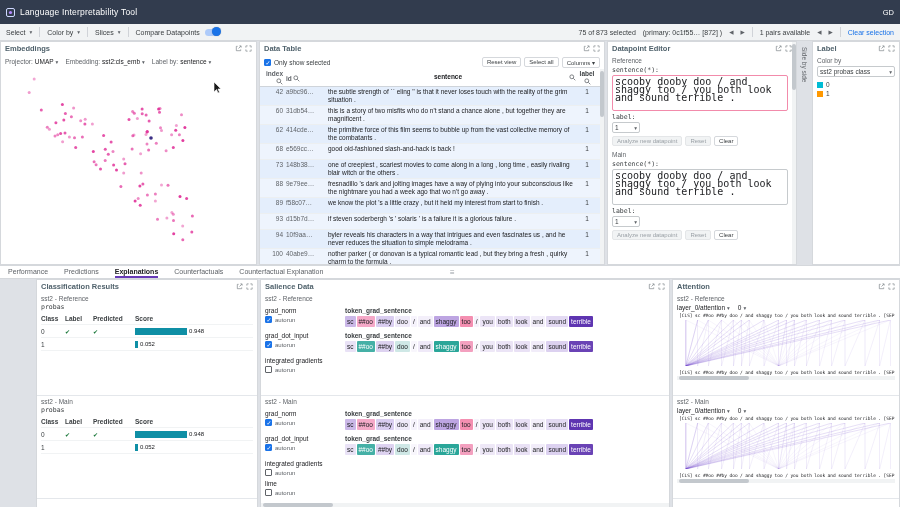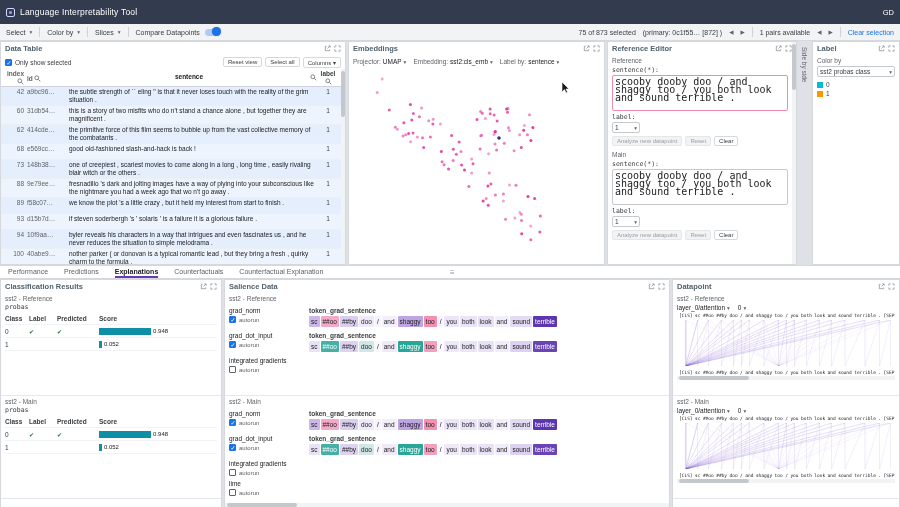--- a/index.html
+++ b/index.html
@@ -84,21 +84,21 @@
 .legend-item{display:flex;align-items:center;gap:3px;margin:2px 0;}
 .legend-swatch{width:6px;height:6px;flex:none;}
 
 
 .tabbar{height:14px;background:#fff;border-top:1px solid #d5d8dc;border-bottom:1px solid #d5d8dc;display:flex;align-items:center;padding:0 8px;gap:16px;font-size:7px;color:#5f6368;position:relative;}
 .tab{cursor:pointer;height:100%;display:flex;align-items:center;border-bottom:2px solid transparent;white-space:nowrap;}
 .tab.active{color:#202124;font-weight:bold;border-bottom-color:#673ab7;}
 .tab-handle{position:absolute;left:50%;color:#9aa0a6;cursor:grab;font-size:8px;}
 
 
-.cls-panel{width:222px;flex:none;}
+.cls-panel{width:222px;flex:none;margin-left:36px;}
 .sal-panel{flex:1;min-width:0;}
 .att-panel{width:228px;flex:none;}
 .cls-body,.sal-body,.att-body{flex:1;overflow:hidden;}
 .cls-section,.sal-section,.att-section{min-height:103px;border-bottom:1px solid #e4e7eb;padding:1px 4px 2px;}
 .sec-model{font-size:6.5px;color:#5f6368;padding:1px 0;}
 .sec-field{font-size:6.5px;color:#3c4043;font-family:"DejaVu Sans Mono",monospace;padding:0 0 1px;}
 .cls-table{font-size:6.5px;}
 .cls-row{display:flex;align-items:center;height:13px;border-bottom:1px solid #f1f3f4;}
 .cls-head{font-weight:bold;color:#3c4043;}
 .cls-row>span:nth-child(1){width:24px;}
@@ -182,128 +182,20 @@
       <span class="tb-sep"></span>
       <span class="status-txt">1 pairs available</span>
       <span class="pager">◀</span>
       <span class="pager">▶</span>
       <span class="tb-sep"></span>
       <span class="link">Clear selection</span>
     </div>
   </div>
 
   <div class="main-top">
-
-    <section class="panel dt-panel">
-      <div class="panel-header">
-        <span class="panel-title">Data Table</span>
-        <span class="ph-icons">
-            <svg width="7" height="7" viewBox="0 0 8 8">
-              <path d="M3 1.5H1.5v5h5V5M5 1h2v2M6.8 1.2L4 4" fill="none" stroke="#80868b" stroke-width="0.8"></path>
-            </svg>
-            <svg width="7" height="7" viewBox="0 0 8 8">
-              <path d="M1 3V1h2M5 1h2v2M7 5v2H5M3 7H1V5" fill="none" stroke="#80868b" stroke-width="0.8"></path>
-            </svg>
-          </span>
-      </div>
-      <div class="dt-controls">
-        <label class="chk-label">
-            <span class="cb checked"></span>
-            <span>Only show selected</span>
-          </label>
-        <span class="dt-buttons">
-          <button class="btn">Reset view</button>
-          <button class="btn">Select all</button>
-          <button class="btn"><span>Columns</span> ▾</button>
-        </span>
-      </div>
-      <div class="dt-table" id="dt-table">
-          <div class="dt-row dt-head">
-            <span class="c-idx">index<svg class="mag-icon" width="7" height="7" viewBox="0 0 8 8">
-                <circle cx="3.2" cy="3.2" r="2.2" fill="none" stroke="#5f6368" stroke-width="0.9"></circle>
-                <line x1="5" y1="5" x2="7.2" y2="7.2" stroke="#5f6368" stroke-width="0.9"></line>
-              </svg></span>
-            <span class="c-id">id<svg class="mag-icon" width="7" height="7" viewBox="0 0 8 8">
-                <circle cx="3.2" cy="3.2" r="2.2" fill="none" stroke="#5f6368" stroke-width="0.9"></circle>
-                <line x1="5" y1="5" x2="7.2" y2="7.2" stroke="#5f6368" stroke-width="0.9"></line>
-              </svg></span>
-            <span class="c-sent" style="text-align:center">sentence<span style="float:right"><svg class="mag-icon" width="7" height="7" viewBox="0 0 8 8">
-                  <circle cx="3.2" cy="3.2" r="2.2" fill="none" stroke="#5f6368" stroke-width="0.9"></circle>
-                  <line x1="5" y1="5" x2="7.2" y2="7.2" stroke="#5f6368" stroke-width="0.9"></line>
-                </svg></span></span>
-            <span class="c-lab">label<svg class="mag-icon" width="7" height="7" viewBox="0 0 8 8">
-                <circle cx="3.2" cy="3.2" r="2.2" fill="none" stroke="#5f6368" stroke-width="0.9"></circle>
-                <line x1="5" y1="5" x2="7.2" y2="7.2" stroke="#5f6368" stroke-width="0.9"></line>
-              </svg></span>
-          </div>
-          <div class="dt-row sel ">
-            <span class="c-idx">42</span>
-            <span class="c-id">a9bc96…</span>
-            <span class="c-sent">the subtle strength of `` eling '' is that it never loses touch with the reality of the grim situation .</span>
-            <span class="c-lab">1</span>
-          </div>
-          <div class="dt-row sel alt">
-            <span class="c-idx">60</span>
-            <span class="c-id">31db54…</span>
-            <span class="c-sent">this is a story of two misfits who do n't stand a chance alone , but together they are magnificent .</span>
-            <span class="c-lab">1</span>
-          </div>
-          <div class="dt-row sel ">
-            <span class="c-idx">62</span>
-            <span class="c-id">414cde…</span>
-            <span class="c-sent">the primitive force of this film seems to bubble up from the vast collective memory of the combatants .</span>
-            <span class="c-lab">1</span>
-          </div>
-          <div class="dt-row sel alt">
-            <span class="c-idx">68</span>
-            <span class="c-id">e569cc…</span>
-            <span class="c-sent">good old-fashioned slash-and-hack is back !</span>
-            <span class="c-lab">1</span>
-          </div>
-          <div class="dt-row sel ">
-            <span class="c-idx">73</span>
-            <span class="c-id">148b38…</span>
-            <span class="c-sent">one of creepiest , scariest movies to come along in a long , long time , easily rivaling blair witch or the others .</span>
-            <span class="c-lab">1</span>
-          </div>
-          <div class="dt-row sel alt">
-            <span class="c-idx">88</span>
-            <span class="c-id">9e79ee…</span>
-            <span class="c-sent">fresnadillo 's dark and jolting images have a way of plying into your subconscious like the nightmare you had a week ago that wo n't go away .</span>
-            <span class="c-lab">1</span>
-          </div>
-          <div class="dt-row sel ">
-            <span class="c-idx">89</span>
-            <span class="c-id">f58c07…</span>
-            <span class="c-sent">we know the plot 's a little crazy , but it held my interest from start to finish .</span>
-            <span class="c-lab">1</span>
-          </div>
-          <div class="dt-row sel alt">
-            <span class="c-idx">93</span>
-            <span class="c-id">d15b7d…</span>
-            <span class="c-sent">if steven soderbergh 's ' solaris ' is a failure it is a glorious failure .</span>
-            <span class="c-lab">1</span>
-          </div>
-          <div class="dt-row sel ">
-            <span class="c-idx">94</span>
-            <span class="c-id">10f9aa…</span>
-            <span class="c-sent">byler reveals his characters in a way that intrigues and even fascinates us , and he never reduces the situation to simple melodrama .</span>
-            <span class="c-lab">1</span>
-          </div>
-          <div class="dt-row sel alt">
-            <span class="c-idx">100</span>
-            <span class="c-id">40abe9…</span>
-            <span class="c-sent">nother parker ( or donovan is a typical romantic lead , but they bring a fresh , quirky charm to the formula .</span>
-            <span class="c-lab">1</span>
-          </div>
-          <div class="vscroll">
-            <div class="thumb"></div>
-          </div>
-        </div>
-    </section>
 
     <section class="panel emb-panel">
       <div class="panel-header">
         <span class="panel-title">Embeddings</span>
         <span class="ph-icons">
             <svg width="7" height="7" viewBox="0 0 8 8">
               <path d="M3 1.5H1.5v5h5V5M5 1h2v2M6.8 1.2L4 4" fill="none" stroke="#80868b" stroke-width="0.8"></path>
             </svg>
             <svg width="7" height="7" viewBox="0 0 8 8">
               <path d="M1 3V1h2M5 1h2v2M7 5v2H5M3 7H1V5" fill="none" stroke="#80868b" stroke-width="0.8"></path>
@@ -431,23 +323,131 @@
             <circle cx="175.4" cy="57.6" r="1.5" fill="#e23a9d" opacity="0.47"></circle>
             <circle cx="64.0" cy="64.9" r="1.5" fill="#e23a9d" opacity="0.83"></circle>
             <circle cx="150" cy="70" r="1.8" fill="#3b2f85"></circle>
           </svg>
         <svg class="cursor-svg" width="9" height="12" viewBox="0 0 9 12" style="left:212px;top:14px">
             <path d="M1 0 L1 10 L3.5 7.5 L5 11 L6.5 10.3 L5 7 L8 7 Z" fill="#1a1a1a" stroke="#fff" stroke-width="0.6"></path>
           </svg>
       </div>
     </section>
 
+    <section class="panel dt-panel">
+      <div class="panel-header">
+        <span class="panel-title">Data Table</span>
+        <span class="ph-icons">
+            <svg width="7" height="7" viewBox="0 0 8 8">
+              <path d="M3 1.5H1.5v5h5V5M5 1h2v2M6.8 1.2L4 4" fill="none" stroke="#80868b" stroke-width="0.8"></path>
+            </svg>
+            <svg width="7" height="7" viewBox="0 0 8 8">
+              <path d="M1 3V1h2M5 1h2v2M7 5v2H5M3 7H1V5" fill="none" stroke="#80868b" stroke-width="0.8"></path>
+            </svg>
+          </span>
+      </div>
+      <div class="dt-controls">
+        <label class="chk-label">
+            <span class="cb checked"></span>
+            <span>Only show selected</span>
+          </label>
+        <span class="dt-buttons">
+          <button class="btn">Reset view</button>
+          <button class="btn">Select all</button>
+          <button class="btn"><span>Columns</span> ▾</button>
+        </span>
+      </div>
+      <div class="dt-table" id="dt-table">
+          <div class="dt-row dt-head">
+            <span class="c-idx">index<svg class="mag-icon" width="7" height="7" viewBox="0 0 8 8">
+                <circle cx="3.2" cy="3.2" r="2.2" fill="none" stroke="#5f6368" stroke-width="0.9"></circle>
+                <line x1="5" y1="5" x2="7.2" y2="7.2" stroke="#5f6368" stroke-width="0.9"></line>
+              </svg></span>
+            <span class="c-id">id<svg class="mag-icon" width="7" height="7" viewBox="0 0 8 8">
+                <circle cx="3.2" cy="3.2" r="2.2" fill="none" stroke="#5f6368" stroke-width="0.9"></circle>
+                <line x1="5" y1="5" x2="7.2" y2="7.2" stroke="#5f6368" stroke-width="0.9"></line>
+              </svg></span>
+            <span class="c-sent" style="text-align:center">sentence<span style="float:right"><svg class="mag-icon" width="7" height="7" viewBox="0 0 8 8">
+                  <circle cx="3.2" cy="3.2" r="2.2" fill="none" stroke="#5f6368" stroke-width="0.9"></circle>
+                  <line x1="5" y1="5" x2="7.2" y2="7.2" stroke="#5f6368" stroke-width="0.9"></line>
+                </svg></span></span>
+            <span class="c-lab">label<svg class="mag-icon" width="7" height="7" viewBox="0 0 8 8">
+                <circle cx="3.2" cy="3.2" r="2.2" fill="none" stroke="#5f6368" stroke-width="0.9"></circle>
+                <line x1="5" y1="5" x2="7.2" y2="7.2" stroke="#5f6368" stroke-width="0.9"></line>
+              </svg></span>
+          </div>
+          <div class="dt-row sel ">
+            <span class="c-idx">42</span>
+            <span class="c-id">a9bc96…</span>
+            <span class="c-sent">the subtle strength of `` eling '' is that it never loses touch with the reality of the grim situation .</span>
+            <span class="c-lab">1</span>
+          </div>
+          <div class="dt-row sel alt">
+            <span class="c-idx">60</span>
+            <span class="c-id">31db54…</span>
+            <span class="c-sent">this is a story of two misfits who do n't stand a chance alone , but together they are magnificent .</span>
+            <span class="c-lab">1</span>
+          </div>
+          <div class="dt-row sel ">
+            <span class="c-idx">62</span>
+            <span class="c-id">414cde…</span>
+            <span class="c-sent">the primitive force of this film seems to bubble up from the vast collective memory of the combatants .</span>
+            <span class="c-lab">1</span>
+          </div>
+          <div class="dt-row sel alt">
+            <span class="c-idx">68</span>
+            <span class="c-id">e569cc…</span>
+            <span class="c-sent">good old-fashioned slash-and-hack is back !</span>
+            <span class="c-lab">1</span>
+          </div>
+          <div class="dt-row sel ">
+            <span class="c-idx">73</span>
+            <span class="c-id">148b38…</span>
+            <span class="c-sent">one of creepiest , scariest movies to come along in a long , long time , easily rivaling blair witch or the others .</span>
+            <span class="c-lab">1</span>
+          </div>
+          <div class="dt-row sel alt">
+            <span class="c-idx">88</span>
+            <span class="c-id">9e79ee…</span>
+            <span class="c-sent">fresnadillo 's dark and jolting images have a way of plying into your subconscious like the nightmare you had a week ago that wo n't go away .</span>
+            <span class="c-lab">1</span>
+          </div>
+          <div class="dt-row sel ">
+            <span class="c-idx">89</span>
+            <span class="c-id">f58c07…</span>
+            <span class="c-sent">we know the plot 's a little crazy , but it held my interest from start to finish .</span>
+            <span class="c-lab">1</span>
+          </div>
+          <div class="dt-row sel alt">
+            <span class="c-idx">93</span>
+            <span class="c-id">d15b7d…</span>
+            <span class="c-sent">if steven soderbergh 's ' solaris ' is a failure it is a glorious failure .</span>
+            <span class="c-lab">1</span>
+          </div>
+          <div class="dt-row sel ">
+            <span class="c-idx">94</span>
+            <span class="c-id">10f9aa…</span>
+            <span class="c-sent">byler reveals his characters in a way that intrigues and even fascinates us , and he never reduces the situation to simple melodrama .</span>
+            <span class="c-lab">1</span>
+          </div>
+          <div class="dt-row sel alt">
+            <span class="c-idx">100</span>
+            <span class="c-id">40abe9…</span>
+            <span class="c-sent">nother parker ( or donovan is a typical romantic lead , but they bring a fresh , quirky charm to the formula .</span>
+            <span class="c-lab">1</span>
+          </div>
+          <div class="vscroll">
+            <div class="thumb"></div>
+          </div>
+        </div>
+    </section>
+
     <section class="panel ed-panel">
       <div class="panel-header">
-        <span class="panel-title">Reference Editor</span>
+        <span class="panel-title">Datapoint Editor</span>
         <span class="ph-icons">
             <svg width="7" height="7" viewBox="0 0 8 8">
               <path d="M3 1.5H1.5v5h5V5M5 1h2v2M6.8 1.2L4 4" fill="none" stroke="#80868b" stroke-width="0.8"></path>
             </svg>
             <svg width="7" height="7" viewBox="0 0 8 8">
               <path d="M1 3V1h2M5 1h2v2M7 5v2H5M3 7H1V5" fill="none" stroke="#80868b" stroke-width="0.8"></path>
             </svg>
           </span>
       </div>
       <div class="ed-body" id="ed-body">
@@ -698,21 +698,21 @@
             </div>
           </div>
         </div>
       <div class="hscroll">
           <div class="thumb"></div>
         </div>
     </section>
 
     <section class="panel att-panel">
       <div class="panel-header">
-        <span class="panel-title">Datapoint</span>
+        <span class="panel-title">Attention</span>
         <span class="ph-icons">
             <svg width="7" height="7" viewBox="0 0 8 8">
               <path d="M3 1.5H1.5v5h5V5M5 1h2v2M6.8 1.2L4 4" fill="none" stroke="#80868b" stroke-width="0.8"></path>
             </svg>
             <svg width="7" height="7" viewBox="0 0 8 8">
               <path d="M1 3V1h2M5 1h2v2M7 5v2H5M3 7H1V5" fill="none" stroke="#80868b" stroke-width="0.8"></path>
             </svg>
           </span>
       </div>
       <div class="att-body" id="att-body">

